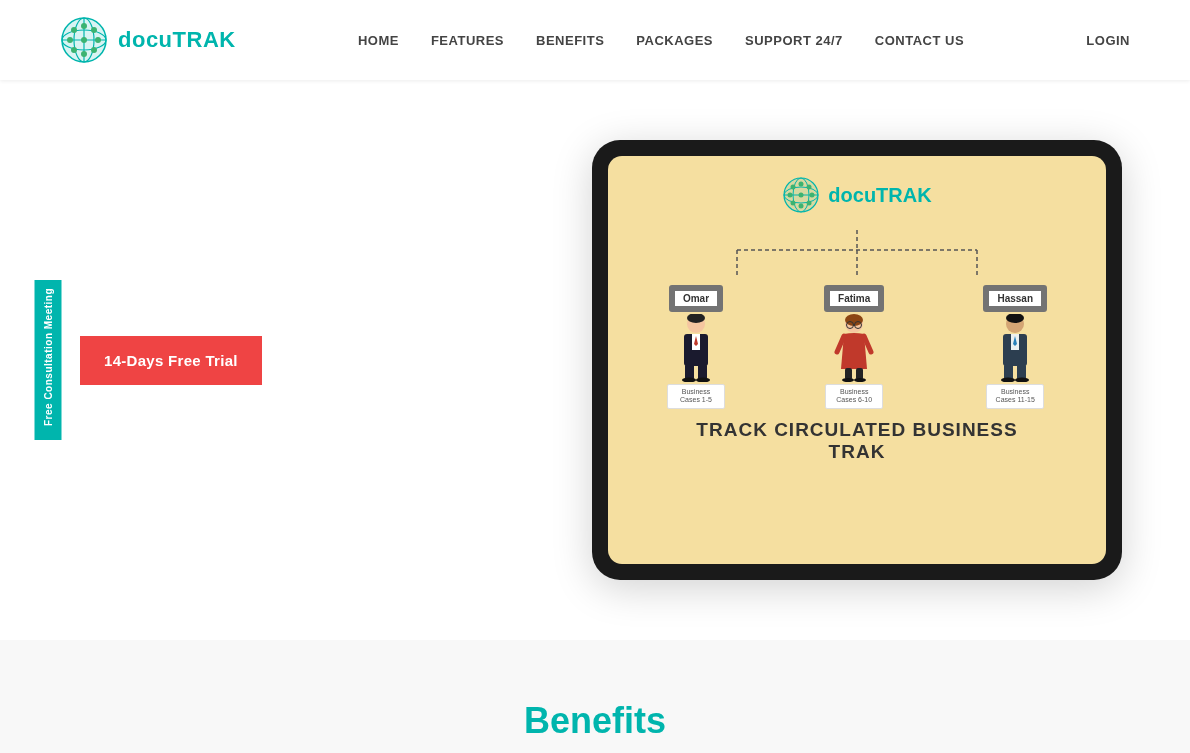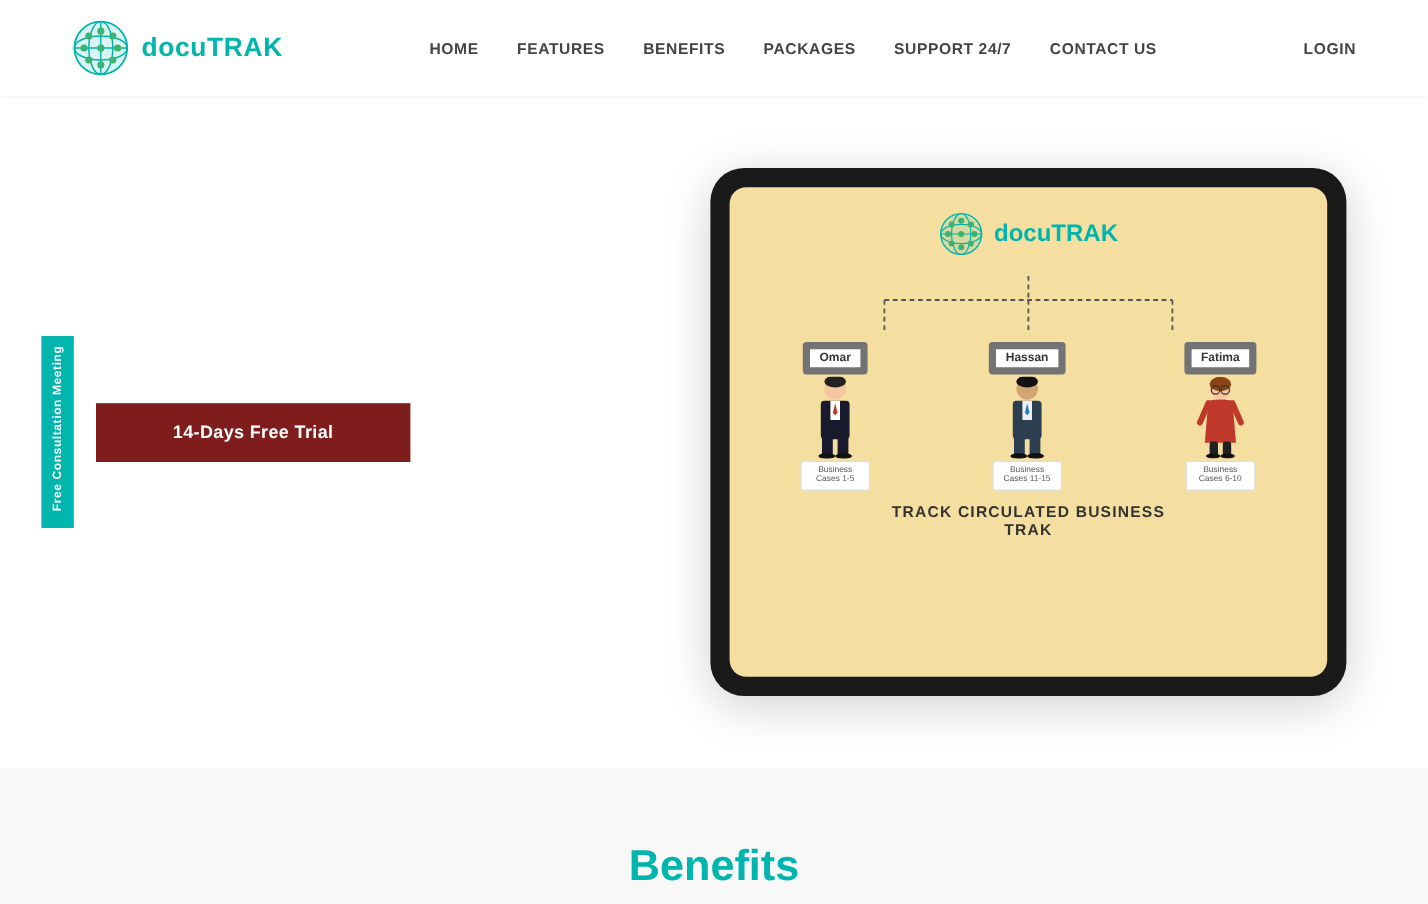--- a/index.html
+++ b/index.html
@@ -75,25 +75,25 @@
     }
     .hero-description {
       font-size: 15px;
       color: #555;
       line-height: 1.7;
       margin-bottom: 40px;
       max-width: 460px;
     }
     .trial-btn {
       display: inline-block;
-      background: #7f1d1d;
+      background: #ef4444;
       color: #fff;
       font-size: 15px;
       font-weight: 600;
-      padding: 16px 64px;
+      padding: 16px 24px;
       border: none;
       cursor: pointer;
       text-decoration: none;
       letter-spacing: 0.3px;
     }
 
     
     .hero-visual {
       flex: 0 0 52%;
       max-width: 52%;
@@ -169,21 +169,21 @@
       border: 1px solid #ddd;
       border-radius: 2px;
       font-size: 7px;
       padding: 3px 5px;
       text-align: center;
       line-height: 1.2;
       color: #555;
       width: 58px;
     }
     .track-label {
-      font-size: 13px;
+      font-size: 19px;
       font-weight: 900;
       color: #333;
       text-align: center;
       margin-top: 8px;
       letter-spacing: 1px;
     }
 
     
     .side-tab-left {
       position: absolute;
@@ -349,20 +349,46 @@
                 <rect x="14" y="50" width="9" height="16" rx="2" fill="#1a1a2e"></rect>
                 <rect x="27" y="50" width="9" height="16" rx="2" fill="#1a1a2e"></rect>
 
                 <ellipse cx="18" cy="66" rx="7" ry="2.5" fill="#111"></ellipse>
                 <ellipse cx="32" cy="66" rx="7" ry="2.5" fill="#111"></ellipse>
               </svg>
               <div class="mini-card">Business Cases 1-5</div>
             </div>
 
             <div class="org-person">
+              <div class="person-label">Fatima</div>
+              <svg width="50" height="68" viewBox="0 0 50 68">
+
+                <circle cx="25" cy="10" r="9" fill="#f5c6a0"></circle>
+
+                <ellipse cx="25" cy="6" rx="9" ry="6" fill="#8B4513"></ellipse>
+
+                <circle cx="21" cy="11" r="3.5" fill="none" stroke="#333" stroke-width="1"></circle>
+                <circle cx="29" cy="11" r="3.5" fill="none" stroke="#333" stroke-width="1"></circle>
+                <line x1="24.5" y1="11" x2="25.5" y2="11" stroke="#333" stroke-width="1"></line>
+
+                <path d="M15 20 Q25 18 35 20 L38 55 H12 Z" fill="#c0392b"></path>
+
+                <line x1="15" y1="22" x2="8" y2="38" stroke="#c0392b" stroke-width="5" stroke-linecap="round"></line>
+                <line x1="35" y1="22" x2="42" y2="38" stroke="#c0392b" stroke-width="5" stroke-linecap="round"></line>
+
+                <rect x="16" y="54" width="7" height="12" rx="2" fill="#222"></rect>
+                <rect x="27" y="54" width="7" height="12" rx="2" fill="#222"></rect>
+
+                <ellipse cx="19" cy="66" rx="6" ry="2" fill="#111"></ellipse>
+                <ellipse cx="31" cy="66" rx="6" ry="2" fill="#111"></ellipse>
+              </svg>
+              <div class="mini-card">Business Cases 6-10</div>
+            </div>
+
+            <div class="org-person">
               <div class="person-label">Hassan</div>
               <svg width="50" height="68" viewBox="0 0 50 68">
 
                 <circle cx="25" cy="10" r="9" fill="#d4a574"></circle>
 
                 <ellipse cx="25" cy="4" rx="9" ry="5" fill="#111"></ellipse>
 
                 <rect x="13" y="20" width="24" height="32" rx="3" fill="#2c3e50"></rect>
 
                 <rect x="21" y="20" width="8" height="16" fill="#ecf0f1"></rect>
@@ -370,46 +396,20 @@
                 <polygon points="25,22 23,30 25,32 27,30" fill="#2980b9"></polygon>
 
                 <rect x="14" y="50" width="9" height="16" rx="2" fill="#2c3e50"></rect>
                 <rect x="27" y="50" width="9" height="16" rx="2" fill="#2c3e50"></rect>
 
                 <ellipse cx="18" cy="66" rx="7" ry="2.5" fill="#111"></ellipse>
                 <ellipse cx="32" cy="66" rx="7" ry="2.5" fill="#111"></ellipse>
               </svg>
               <div class="mini-card">Business Cases 11-15</div>
             </div>
-
-            <div class="org-person">
-              <div class="person-label">Fatima</div>
-              <svg width="50" height="68" viewBox="0 0 50 68">
-
-                <circle cx="25" cy="10" r="9" fill="#f5c6a0"></circle>
-
-                <ellipse cx="25" cy="6" rx="9" ry="6" fill="#8B4513"></ellipse>
-
-                <circle cx="21" cy="11" r="3.5" fill="none" stroke="#333" stroke-width="1"></circle>
-                <circle cx="29" cy="11" r="3.5" fill="none" stroke="#333" stroke-width="1"></circle>
-                <line x1="24.5" y1="11" x2="25.5" y2="11" stroke="#333" stroke-width="1"></line>
-
-                <path d="M15 20 Q25 18 35 20 L38 55 H12 Z" fill="#c0392b"></path>
-
-                <line x1="15" y1="22" x2="8" y2="38" stroke="#c0392b" stroke-width="5" stroke-linecap="round"></line>
-                <line x1="35" y1="22" x2="42" y2="38" stroke="#c0392b" stroke-width="5" stroke-linecap="round"></line>
-
-                <rect x="16" y="54" width="7" height="12" rx="2" fill="#222"></rect>
-                <rect x="27" y="54" width="7" height="12" rx="2" fill="#222"></rect>
-
-                <ellipse cx="19" cy="66" rx="6" ry="2" fill="#111"></ellipse>
-                <ellipse cx="31" cy="66" rx="6" ry="2" fill="#111"></ellipse>
-              </svg>
-              <div class="mini-card">Business Cases 6-10</div>
-            </div>
           </div>
 
           <div class="track-label" style="margin-top:10px;">
             <span>TRACK CIRCULATED BUSINESS</span><br>
             <span>TRAK</span>
           </div>
         </div>
 
       </div>
     </div>

